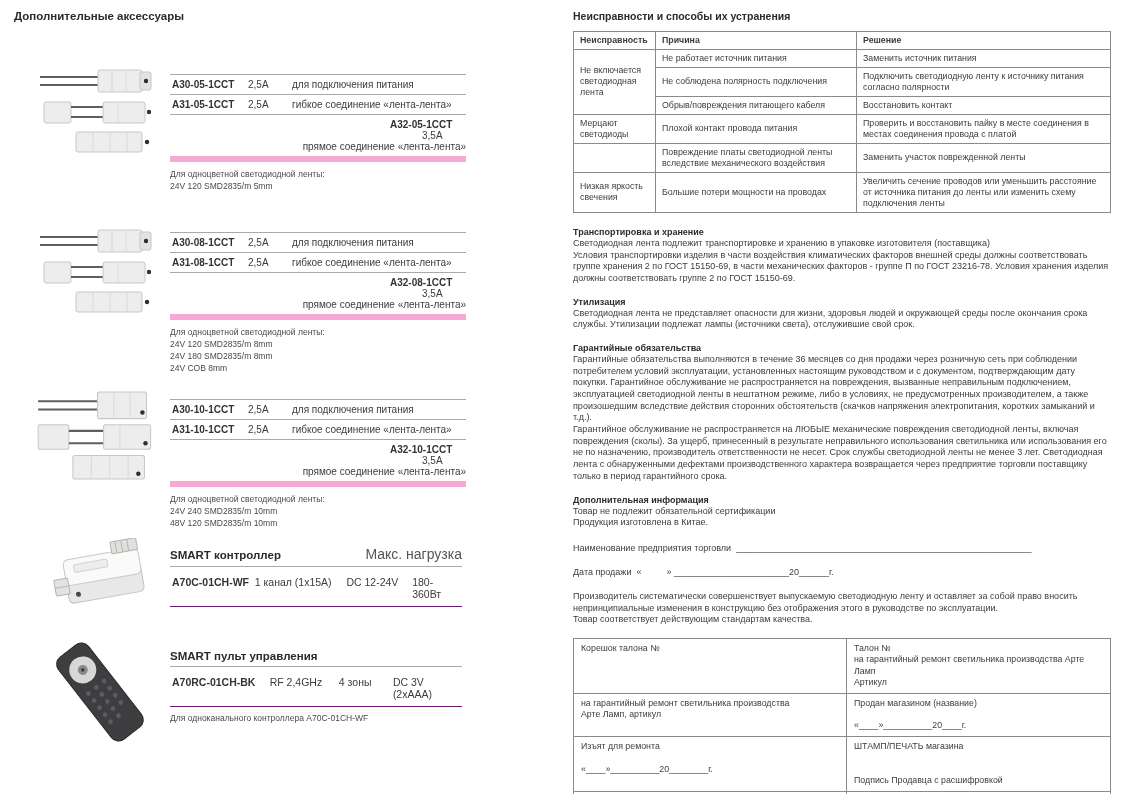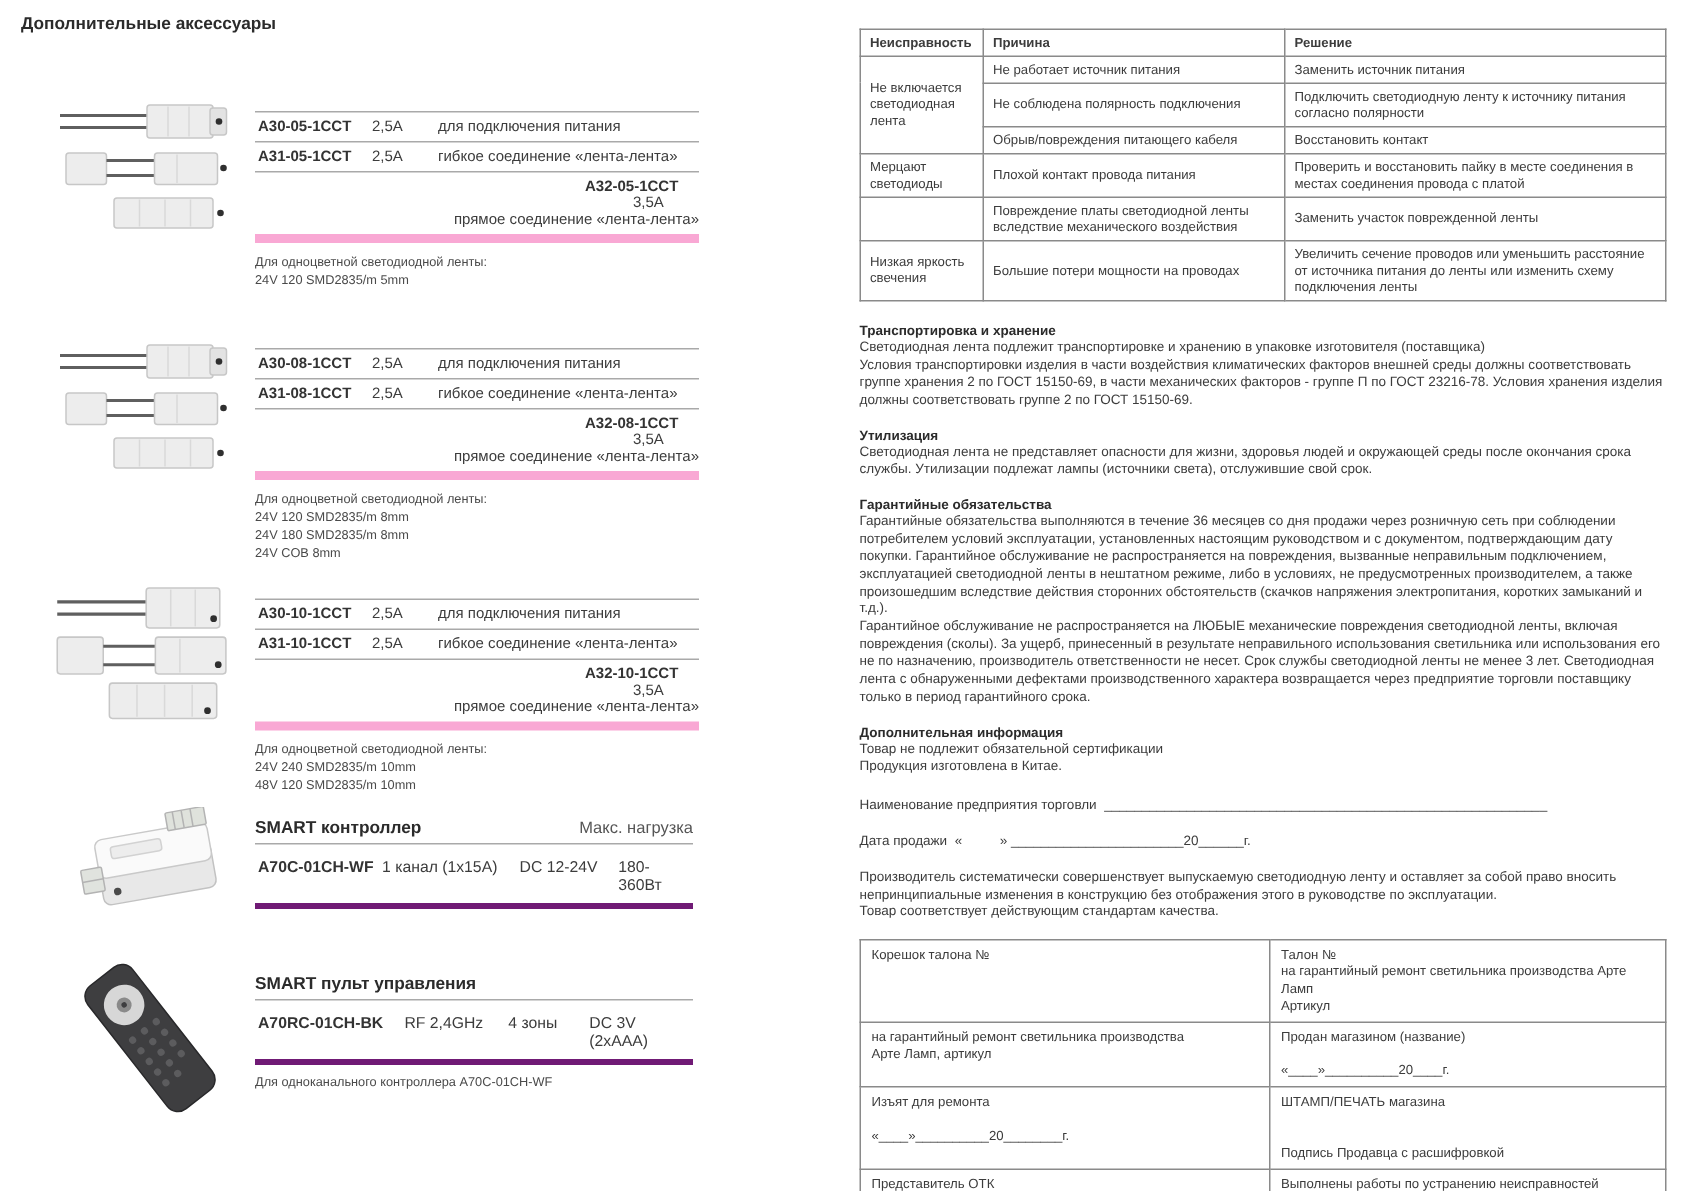--- a/index.html
+++ b/index.html
@@ -18,23 +18,23 @@
   .crow:last-of-type { border-bottom:6px solid #f9a8d4;flex-direction:column; }
   .ccode { width:76px; font-weight:bold; color:#333; }
   .camp  { width:44px; }
   .cdesc { flex:1; }
   .note { font-size:8.5px; color:#4a4a4a; margin-top:7px; line-height:1.4; }
 
   .sc-block { width:292px; }
   .sc-head { display:flex; justify-content:space-between; align-items:baseline;
              border-bottom:1px solid #a9a9a9; padding-bottom:4px; }
   .sc-title { font-size:11.5px; font-weight:bold; color:#2b2b2b; }
-  .sc-max { font-size:11px; color:#555; }
+  .sc-max { font-size:14px; color:#555; }
   .sc-row { display:flex; align-items:baseline; padding:9px 0 6px 2px; font-size:10.5px;
-            border-bottom:4px solid #701a75; }
+            border-bottom:1px solid #701a75; }
   .sc-code { font-weight:bold; color:#333; }
   .c-code { width:83px; } .c-ch { width:92px; } .c-v { width:66px; }
   .r-code { width:103px; } .r-rf { width:73px; } .r-z { width:57px; }
 
   .img-box svg { display:block; }
 
   
   .right-col { left:573px; top:10px; width:537px; }
   .r-title { font-size:10.5px; font-weight:bold; color:#2b2b2b; }
   table.faults { border-collapse:collapse; width:537px; margin-top:9px; font-size:8.8px; table-layout:fixed; }
@@ -266,20 +266,21 @@
     <span class="sc-code r-code">A70RC-01CH-BK</span>
     <span class="r-rf">RF 2,4GHz</span>
     <span class="r-z">4 зоны</span>
     <span>DC 3V (2xAAA)</span>
   </div>
   <div class="note" style="margin-top:6px;">Для одноканального контроллера A70C-01CH-WF</div>
 </div>
 
 <div class="abs right-col">
 
+  <div class="r-title">Неисправности и способы их устранения</div>
 
   <table class="faults">
     <tbody>
         <tr>
       <th class="colw1">Неисправность</th>
       <th class="colw2">Причина</th>
       <th class="colw3">Решение</th>
     </tr>
     <tr>
       <td rowspan="3">Не включается светодиодная лента</td>

